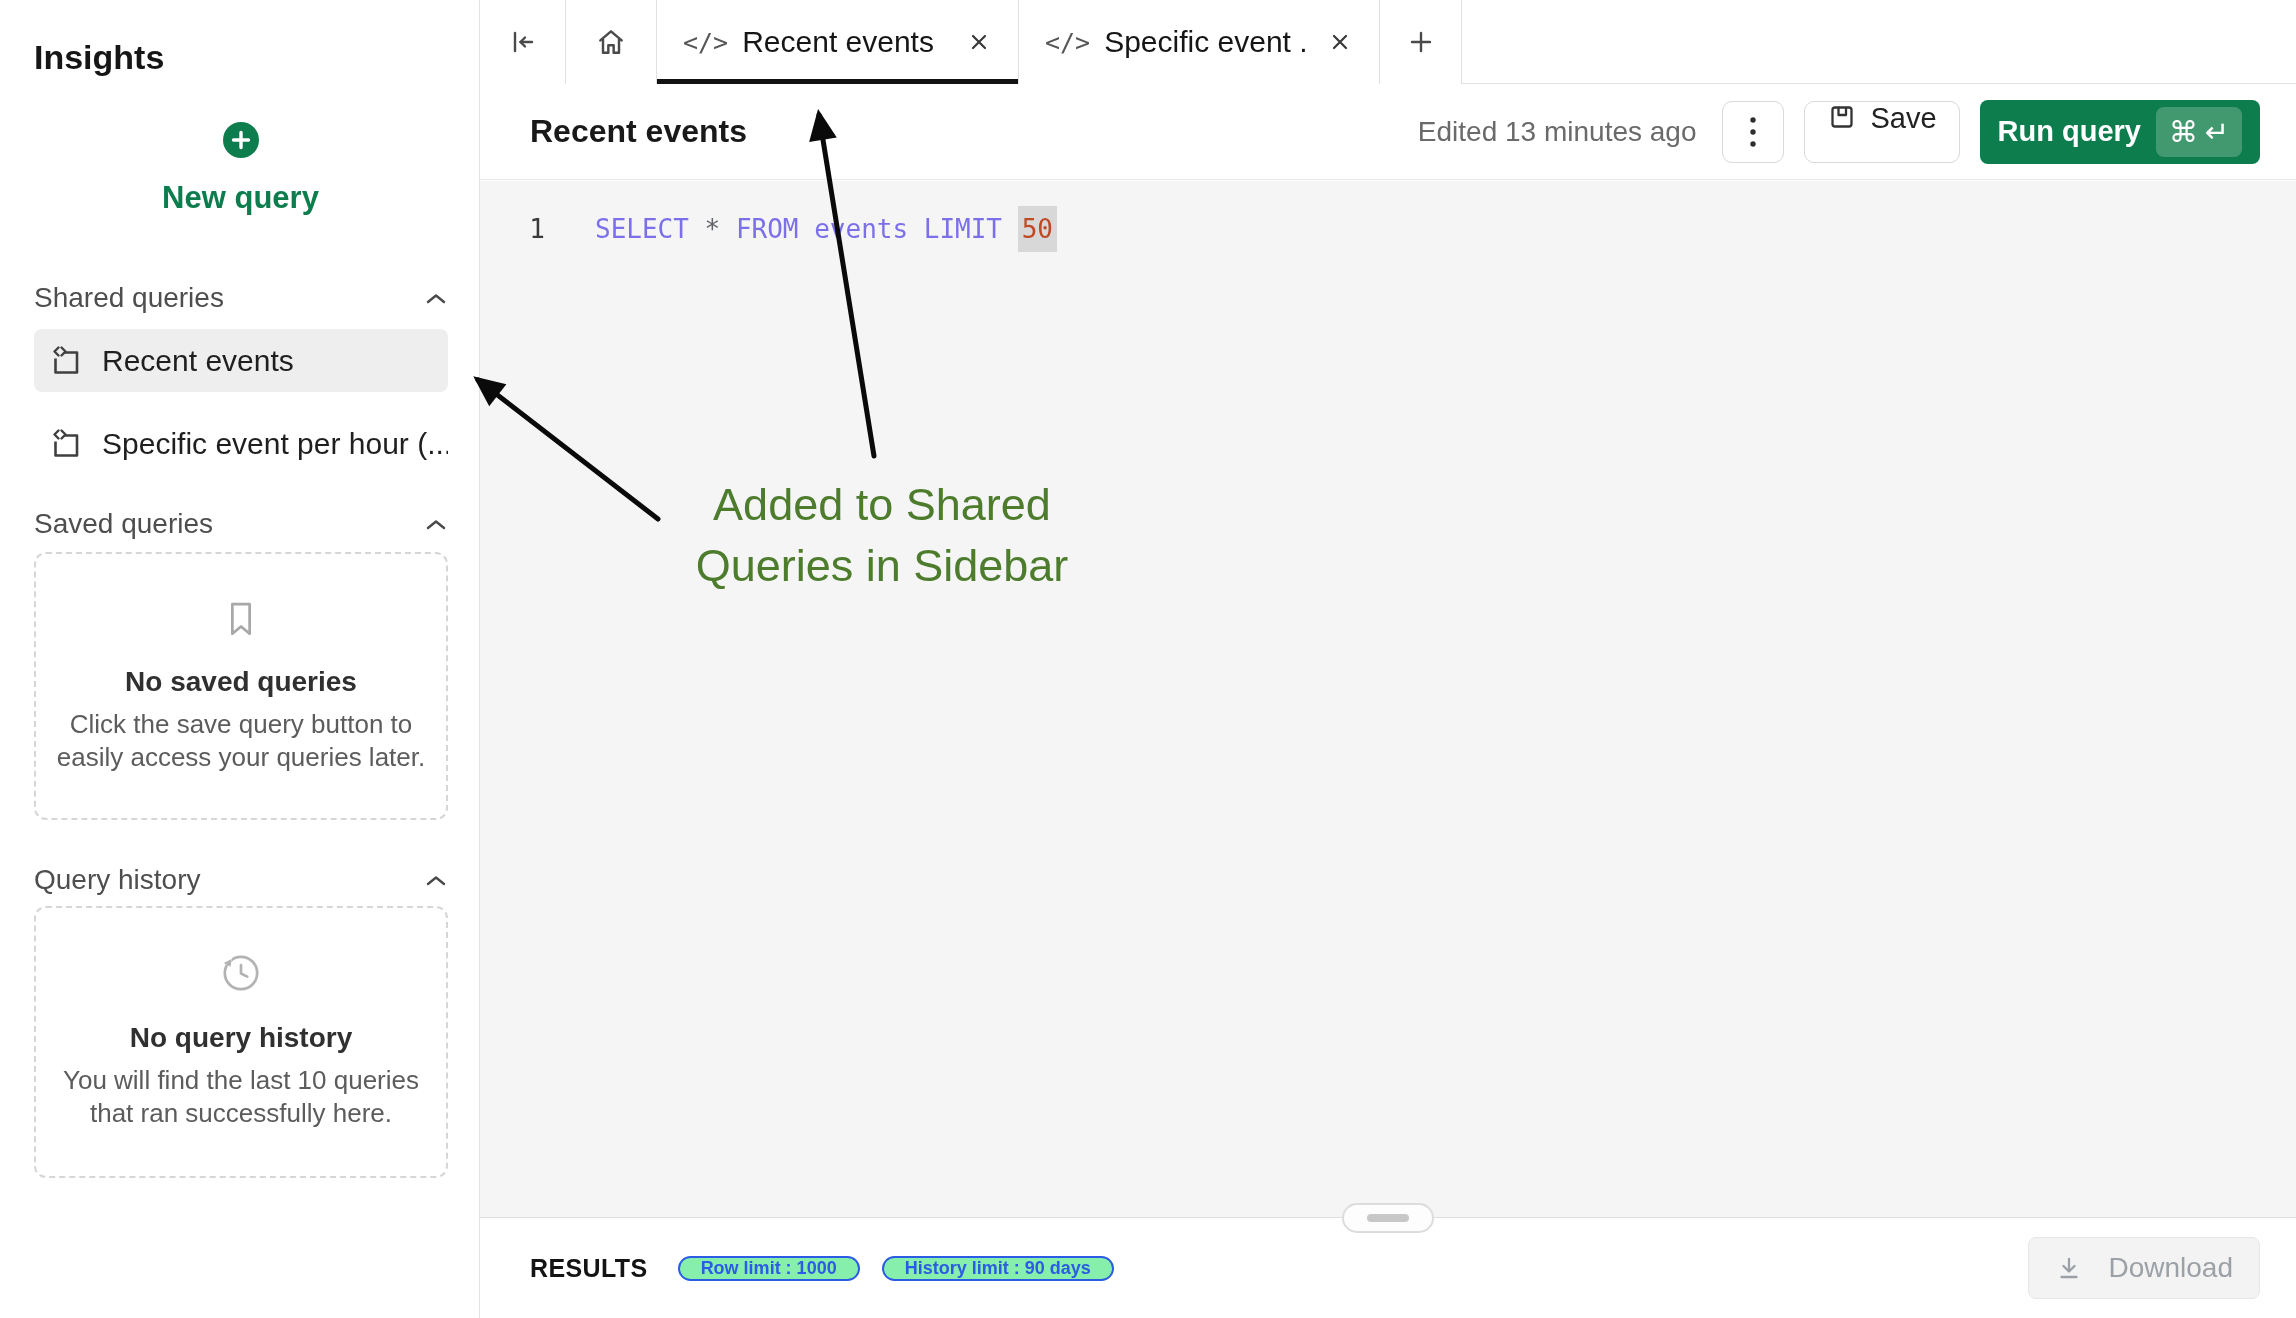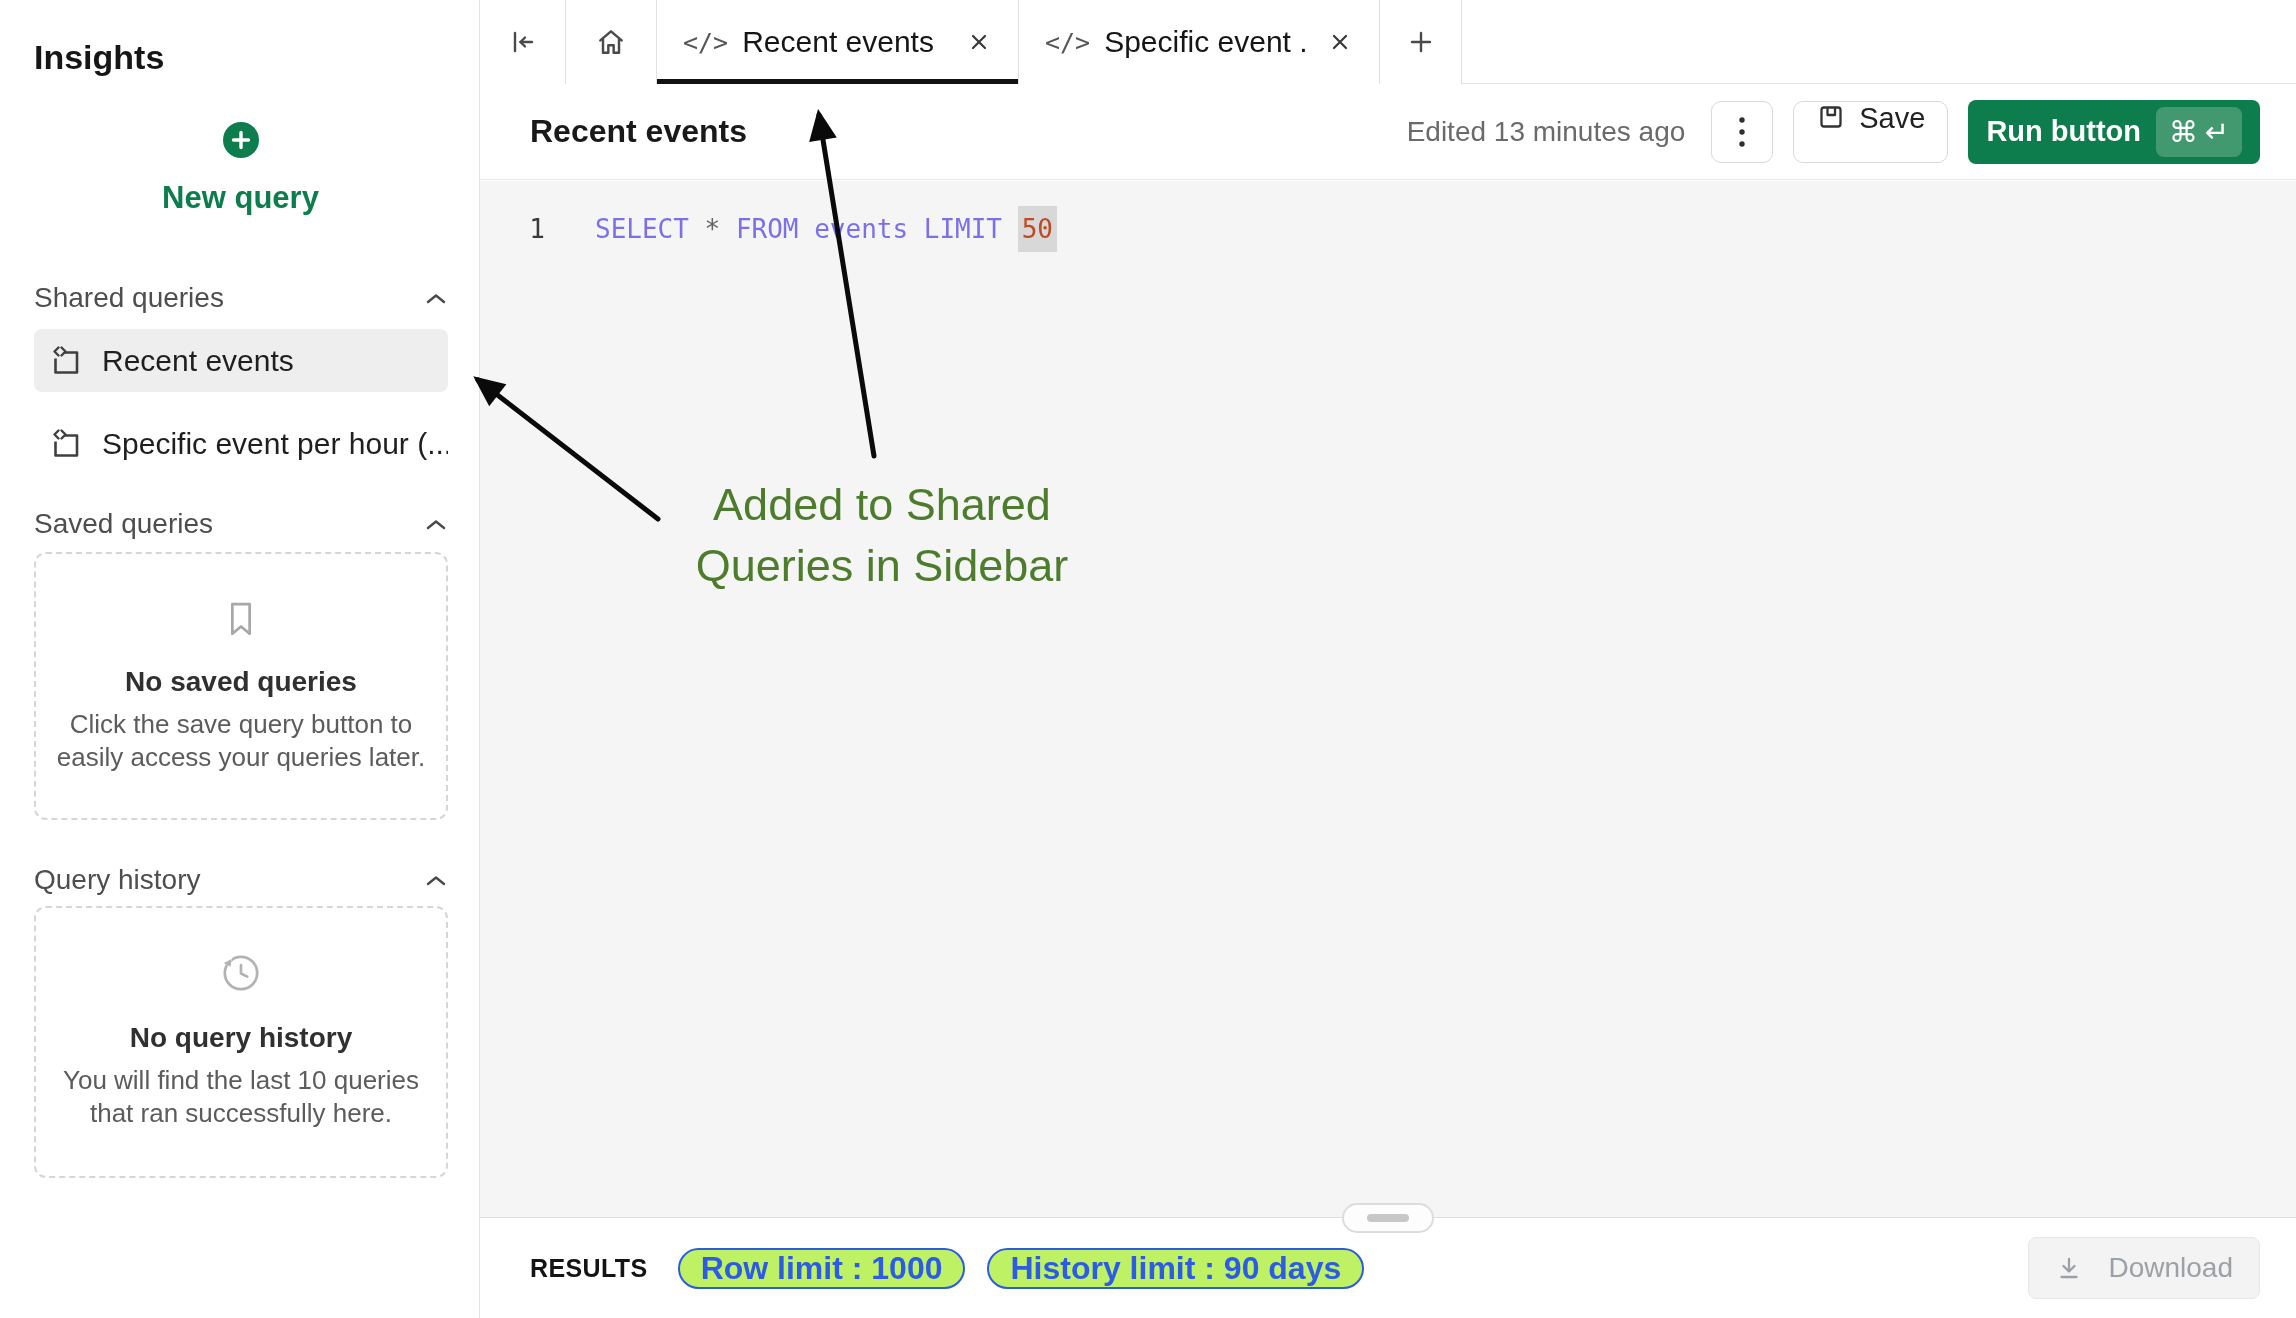--- a/index.html
+++ b/index.html
@@ -59,21 +59,21 @@
   .tok-kw{color:var(--sql-keyword,#7b70e9);}
   .tok-op{color:var(--sql-operator,#5f6368);}
   .tok-num{color:var(--sql-number,#bd4b25);background:var(--sql-number-bg,#d8d8d8);padding:8px 4px;}
 
   .drag-handle{position:absolute;left:862px;top:1203px;width:92px;height:30px;background:#fdfdfd;border:2px solid #dcdcdc;border-radius:15px;display:flex;align-items:center;justify-content:center;cursor:row-resize;z-index:5;}
   .drag-bar{width:42px;height:8px;border-radius:4px;background:#c8c8c8;}
 
   .results{position:absolute;left:0;top:1217px;width:1816px;height:101px;background:#fff;border-top:1px solid #dedede;display:flex;align-items:center;padding:0 36px 0 50px;}
   .results-label{font-size:25px;font-weight:700;letter-spacing:0.4px;color:#141414;}
   .pills{display:flex;gap:22px;margin-left:30px;}
-  .pill{border:2px solid var(--blue,#2c5ce5);color:var(--blue,#2c5ce5);background:#bef264;border-radius:999px;padding:0 21px;font-size:32px;font-weight:600;cursor:pointer;white-space:nowrap;}
+  .pill{border:2px solid var(--blue,#2c5ce5);color:var(--blue,#2c5ce5);background:#86efac;border-radius:999px;padding:0 21px;font-size:18px;font-weight:600;cursor:pointer;white-space:nowrap;}
   .dl-btn{margin-left:auto;height:62px;border-radius:8px;background:#f3f3f3;border:1px solid #e6e6e6;color:#9ba1a6;display:flex;align-items:center;gap:25px;padding:0 26px;font-size:28px;font-weight:500;cursor:not-allowed;}
 
   
   .overlay{position:absolute;inset:0;z-index:40;pointer-events:none;}
   .annotation-text{position:absolute;left:582px;top:474px;width:600px;text-align:center;font-size:45px;line-height:61px;color:var(--annotation-green,#4d7c2d);}
   svg.icon{display:block;flex:none;}
 </style>
 </head>
 <body>
 
@@ -230,21 +230,21 @@
             </svg>
         </button>
         <button class="save-btn">
           <svg class="icon" width="30" height="30" viewBox="0 0 30 30" fill="none">
               <rect x="5.5" y="5.5" width="19" height="19" rx="2.5" stroke="#333" stroke-width="2.3"></rect>
               <path d="M11.5 5.5V13h7.5V5.5" stroke="#333" stroke-width="2.3" stroke-linejoin="round"></path>
             </svg>
           <span>Save</span>
         </button>
         <button class="run-btn">
-          <span class="run-label">Run button</span>
+          <span class="run-label">Run query</span>
           <span class="run-kbd">
             <span>⌘</span>
             <span>↵</span>
           </span>
         </button>
       </div>
     </div>
 
     <div class="editor">
       <div class="code-row">

